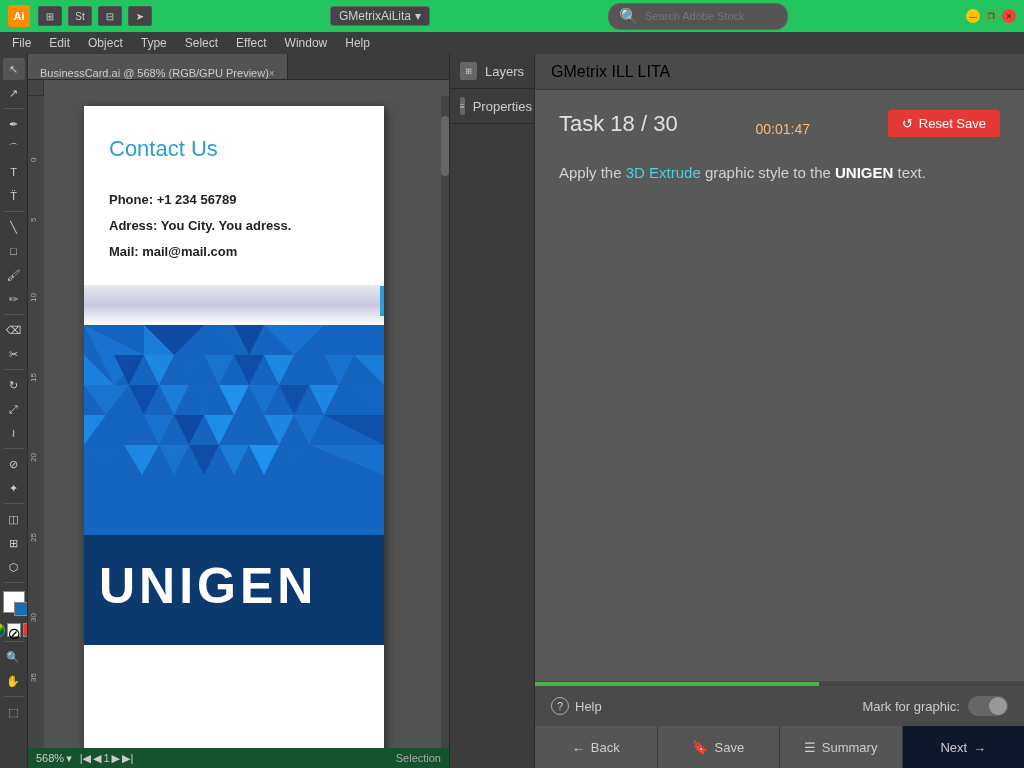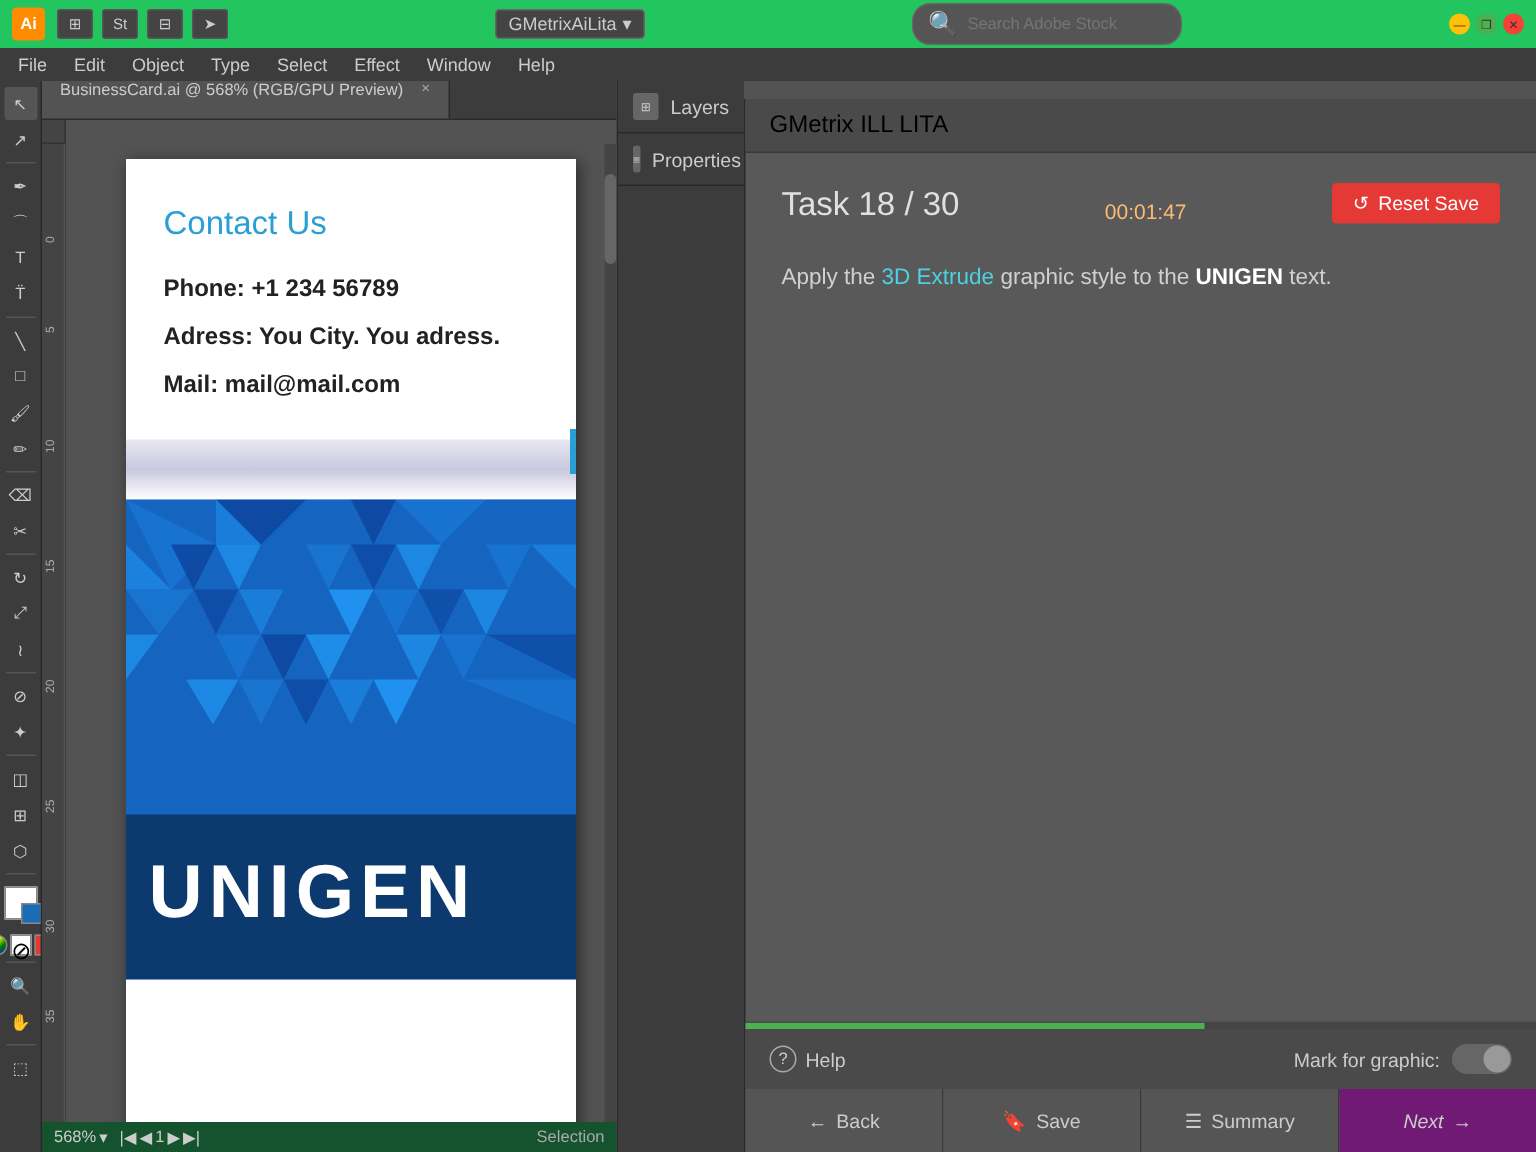--- a/index.html
+++ b/index.html
@@ -83,22 +83,22 @@
       height: 26px;
       background: #3c3c3c;
       display: flex;
       align-items: center;
       border-bottom: 1px solid #2a2a2a;
     }
     .canvas-tab-item {
       height: 100%;
       padding: 0 12px;
       display: flex;
-      align-items: flex-start;
-      gap: 12px;
+      align-items: flex-end;
+      gap: 0;
       background: #535353;
       color: #ccc;
       font-size: 11px;
       border-right: 1px solid #2a2a2a;
       cursor: pointer;
     }
     .tab-close { color: #aaa; font-size: 10px; cursor: pointer; }
 
     .canvas-wrapper {
       flex: 1;
@@ -162,25 +162,25 @@
 
     
     .card-top {
       padding: 30px 25px 20px;
       background: white;
     }
     .card-contact-title {
       color: #2a9fd6;
       font-size: 22px;
       font-weight: 400;
-      margin-bottom: 15px;
+      margin-bottom: 25px;
       font-family: Arial, sans-serif;
     }
     .card-info {
-      font-size: 16px;
+      font-size: 13px;
       line-height: 2;
       color: #222;
       font-weight: bold;
     }
     .card-divider {
       height: 40px;
       background: linear-gradient(to bottom, #e8e8f0, #c8c8e0 50%, #ffffff);
     }
     .card-bottom-bg {
       background: #1a6db5;
@@ -244,26 +244,25 @@
       width: 8px;
       height: 60px;
       background: #666;
       border-radius: 4px;
       position: absolute;
       top: 20px;
     }
 
     
     .task-panel {
-      width: 528px;
+      width: 490px;
       background: #595959;
       display: flex;
       flex-direction: column;
       border-left: 1px solid #2a2a2a;
-      margin-top: 12px;
     }
     .task-header {
       height: 36px;
       background: #4a4a4a;
       display: flex;
       align-items: center;
       padding: 0 16px;
       border-bottom: 1px solid #3a3a3a;
     }
 
@@ -368,21 +367,21 @@
       border: none;
       border-right: 1px solid #3a3a3a;
       color: #ccc;
       font-size: 13px;
       cursor: pointer;
       display: flex;
       align-items: center;
       justify-content: center;
       gap: 6px;
     }
-    .nav-btn.next { background: #701a75; font-style: italic; }
+    .nav-btn.next { background: #0f172a; }
     .nav-btn:last-child { border-right: none; }
 
     
     .geo-svg { width: 100%; height: 100%; }
   </style>
 </head>
 <body>
 
 <div class="top-bar">
   <div class="top-bar-left">

